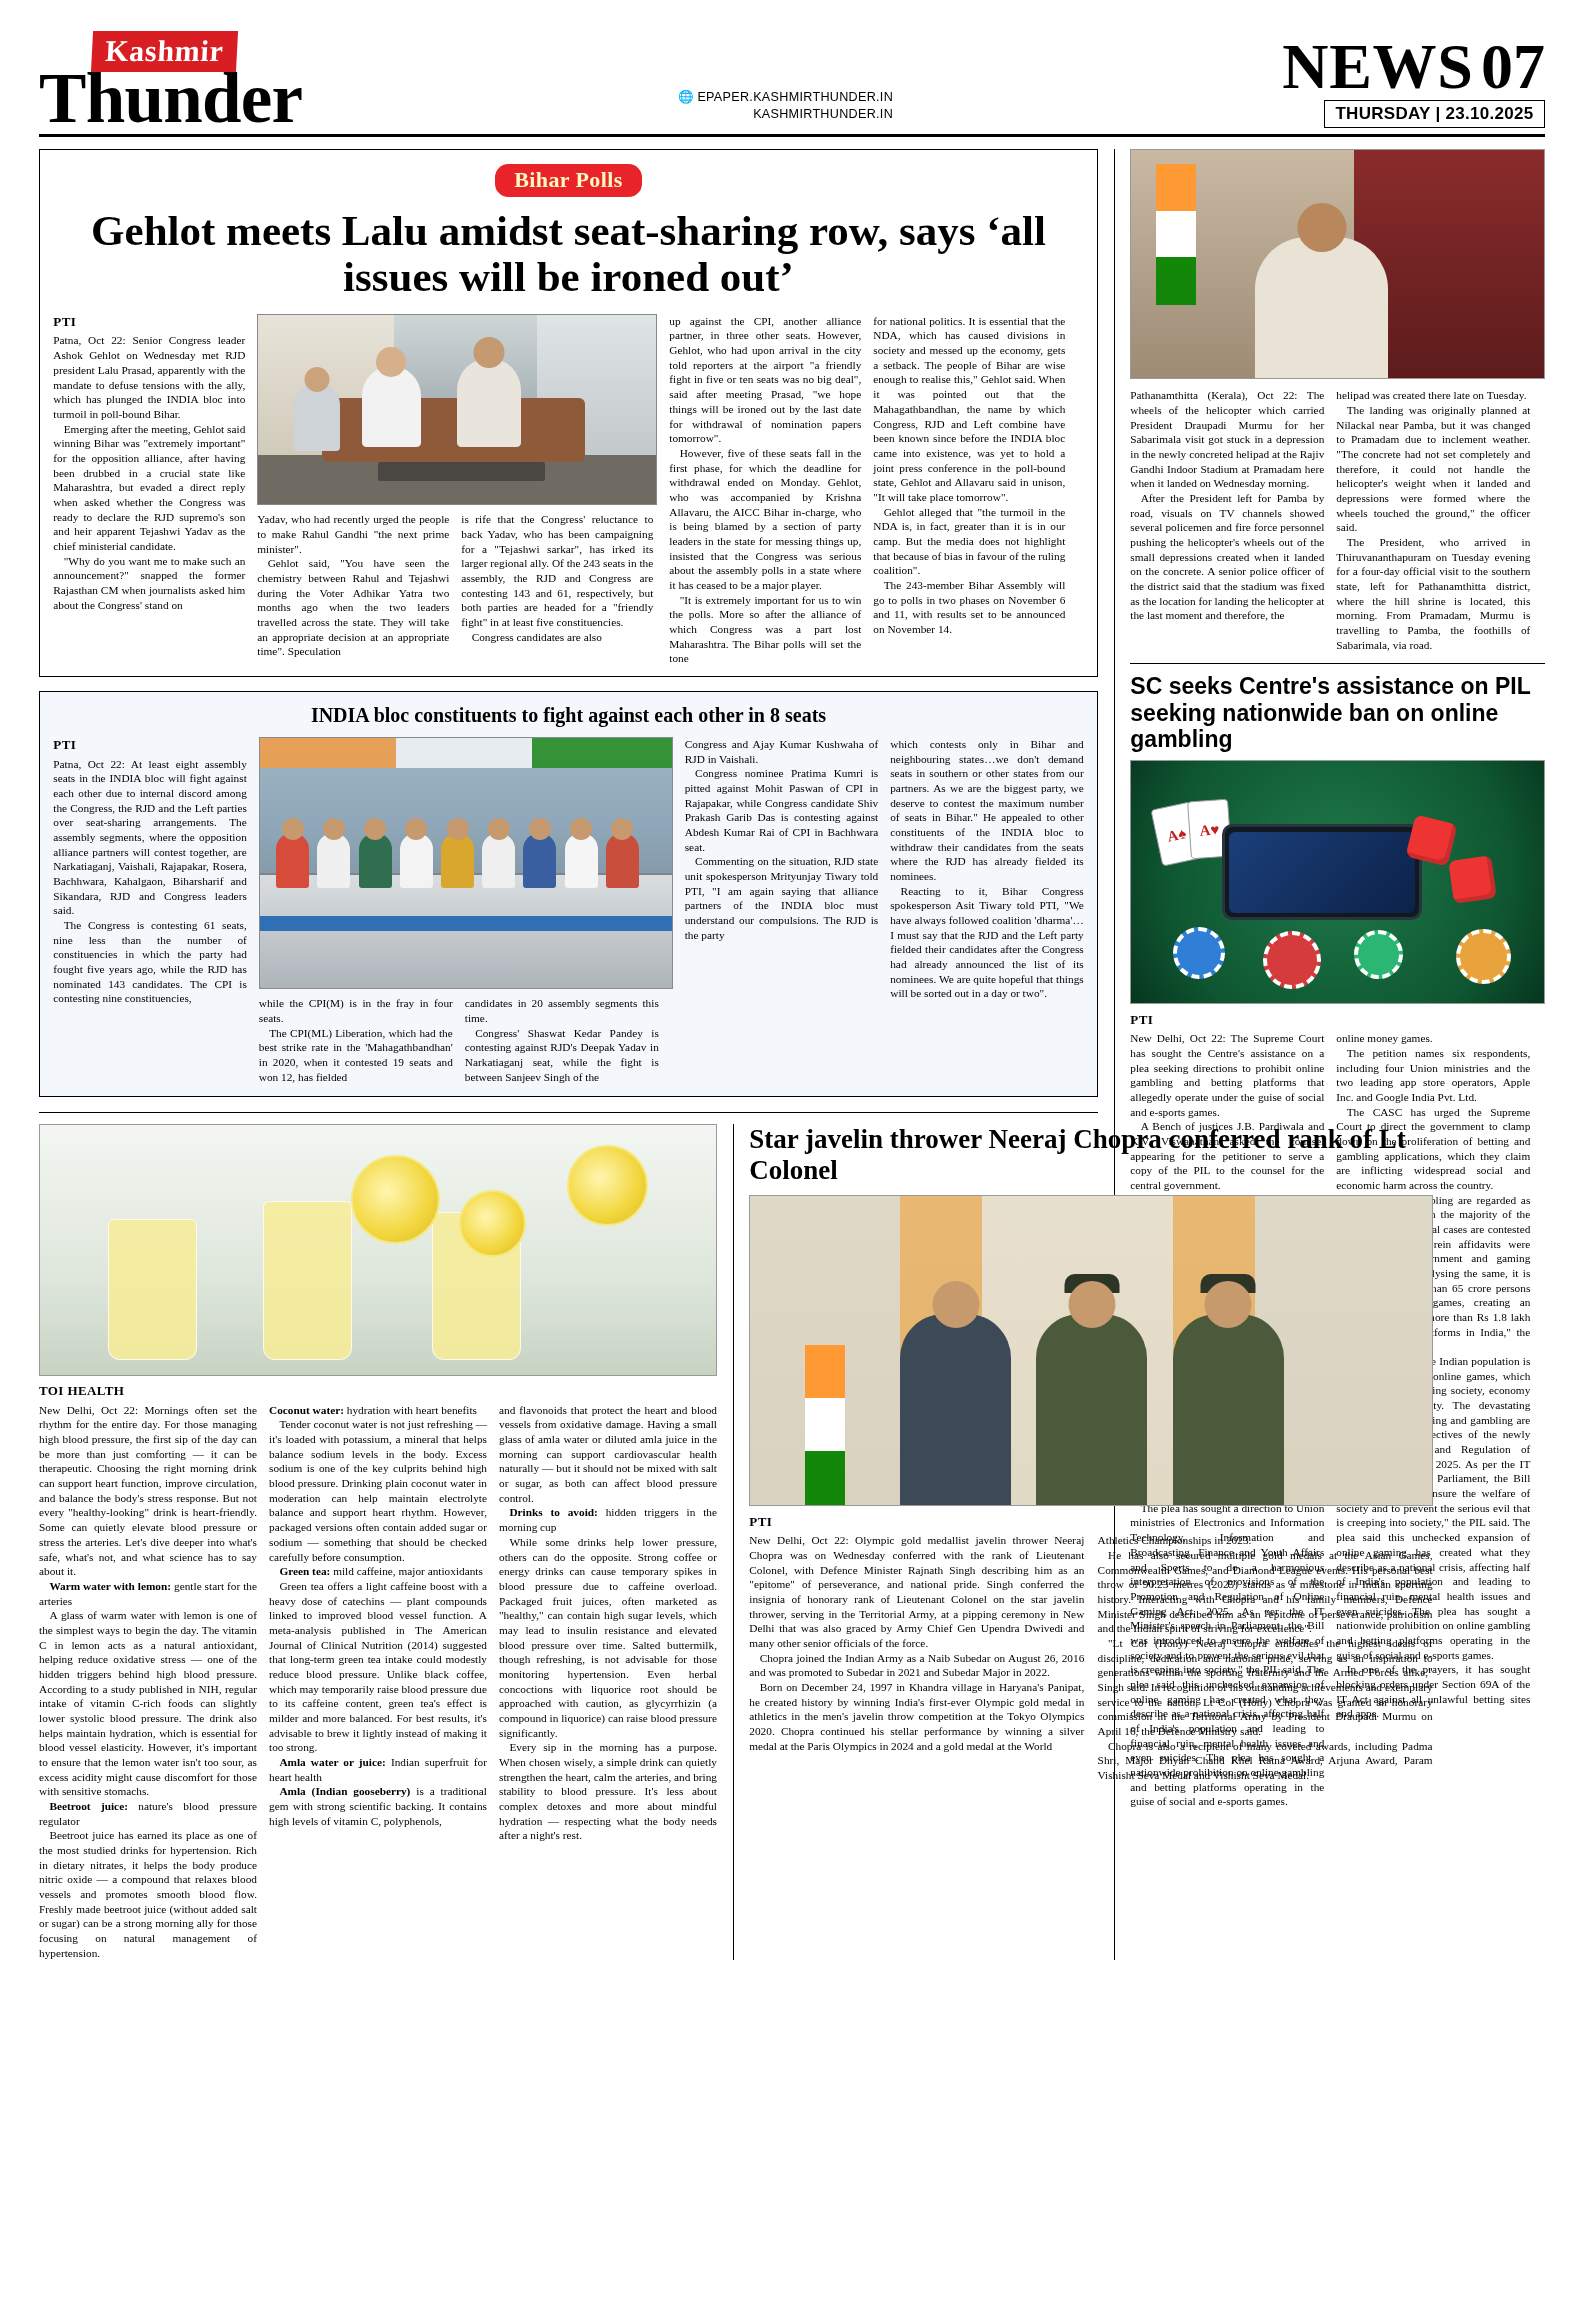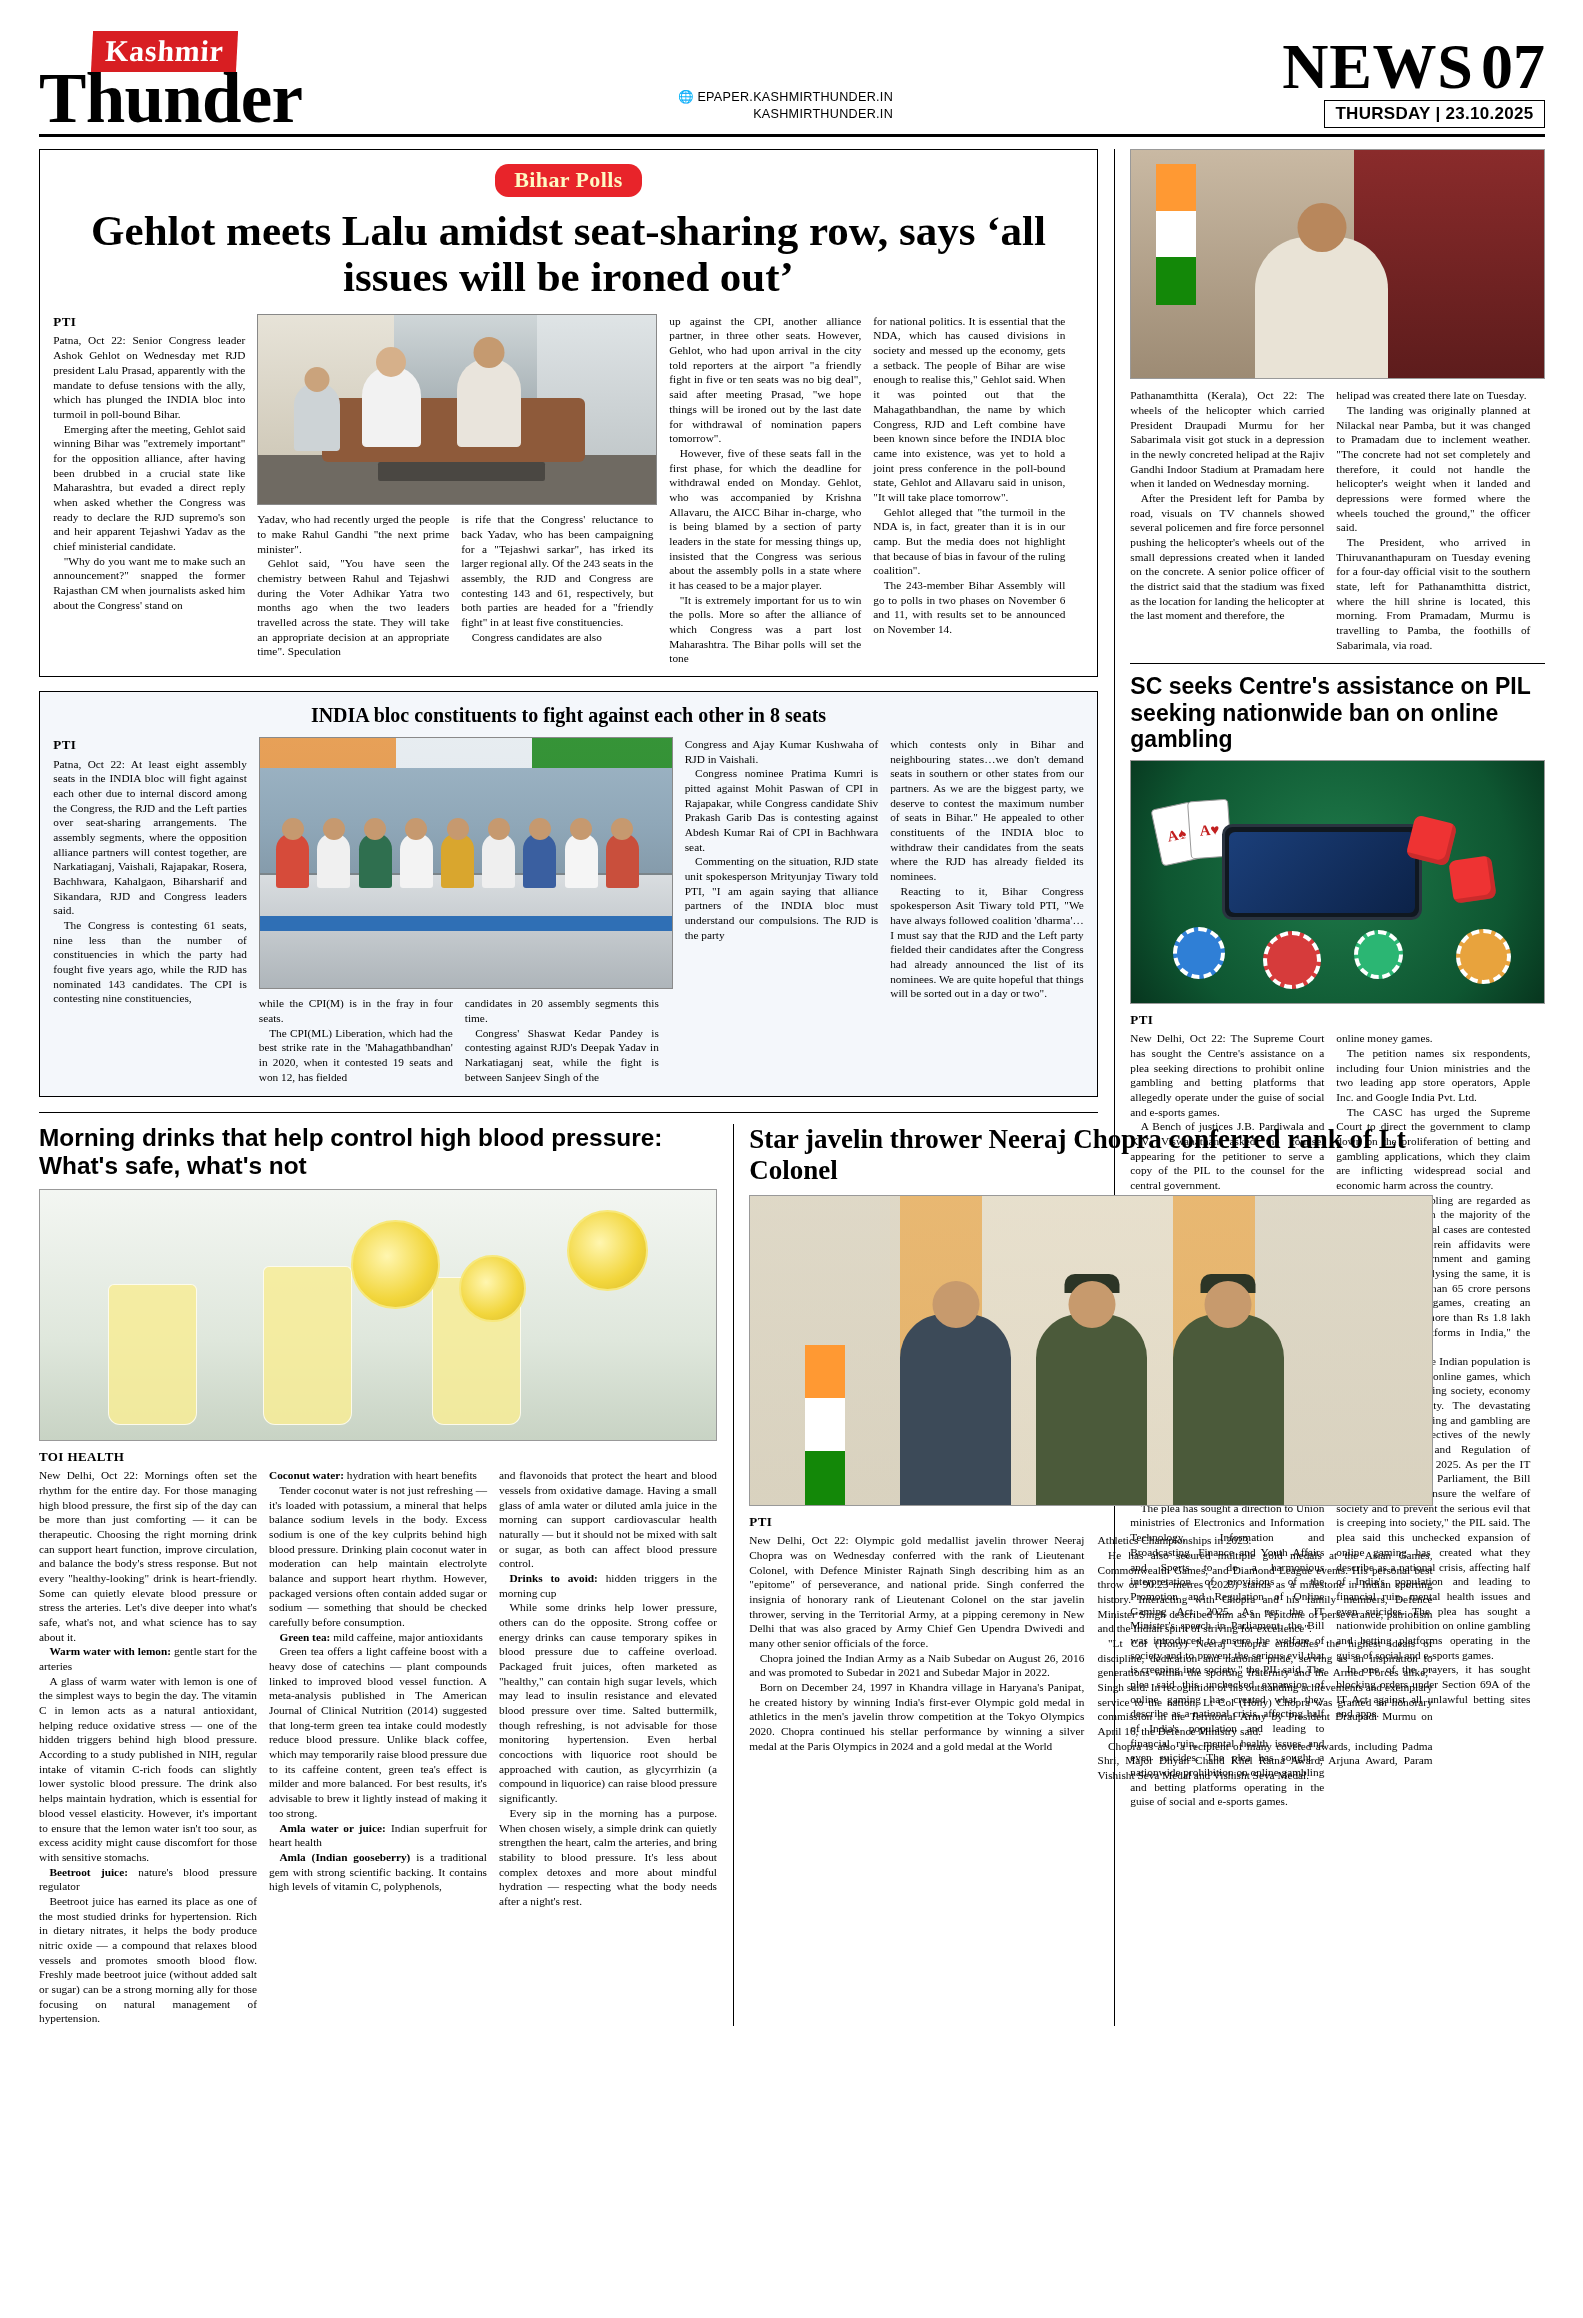--- a/index.html
+++ b/index.html
@@ -531,21 +531,20 @@
 
           <div class="india-c">
             <p class="bt first">which contests only in Bihar and neighbouring states…we don't demand seats in southern or other states from our partners. As we are the biggest party, we deserve to contest the maximum number of seats in Bihar." He appealed to other constituents of the INDIA bloc to withdraw their candidates from the seats where the RJD has already fielded its nominees.</p>
             <p class="bt">Reacting to it, Bihar Congress spokesperson Asit Tiwary told PTI, "We have always followed coalition 'dharma'…I must say that the RJD and the Left party fielded their candidates after the Congress had already announced the list of its nominees. We are quite hopeful that things will be sorted out in a day or two".</p>
           </div>
         </div>
       </div>
 
       <div class="lower">
         <div class="lower-left">
-          <div class="sec-head">Morning drinks that help control high blood pressure: What's safe, what's not</div>
           <div class="drinks-photo">
             <div class="glass" style="left:10%;"></div>
             <div class="glass" style="left:33%; height:159px;"></div>
             <div class="glass" style="left:58%; height:148px;"></div>
             <div class="lemon" style="left:46%; top:12%; width:89px; height:89px;"></div>
             <div class="lemon" style="left:62%; top:26%; width:67px; height:67px;"></div>
             <div class="lemon" style="left:78%; top:8%; width:81px; height:81px;"></div>
           </div>
           <div class="byline" style="margin-top:7.4px;">TOI HEALTH</div>
 

